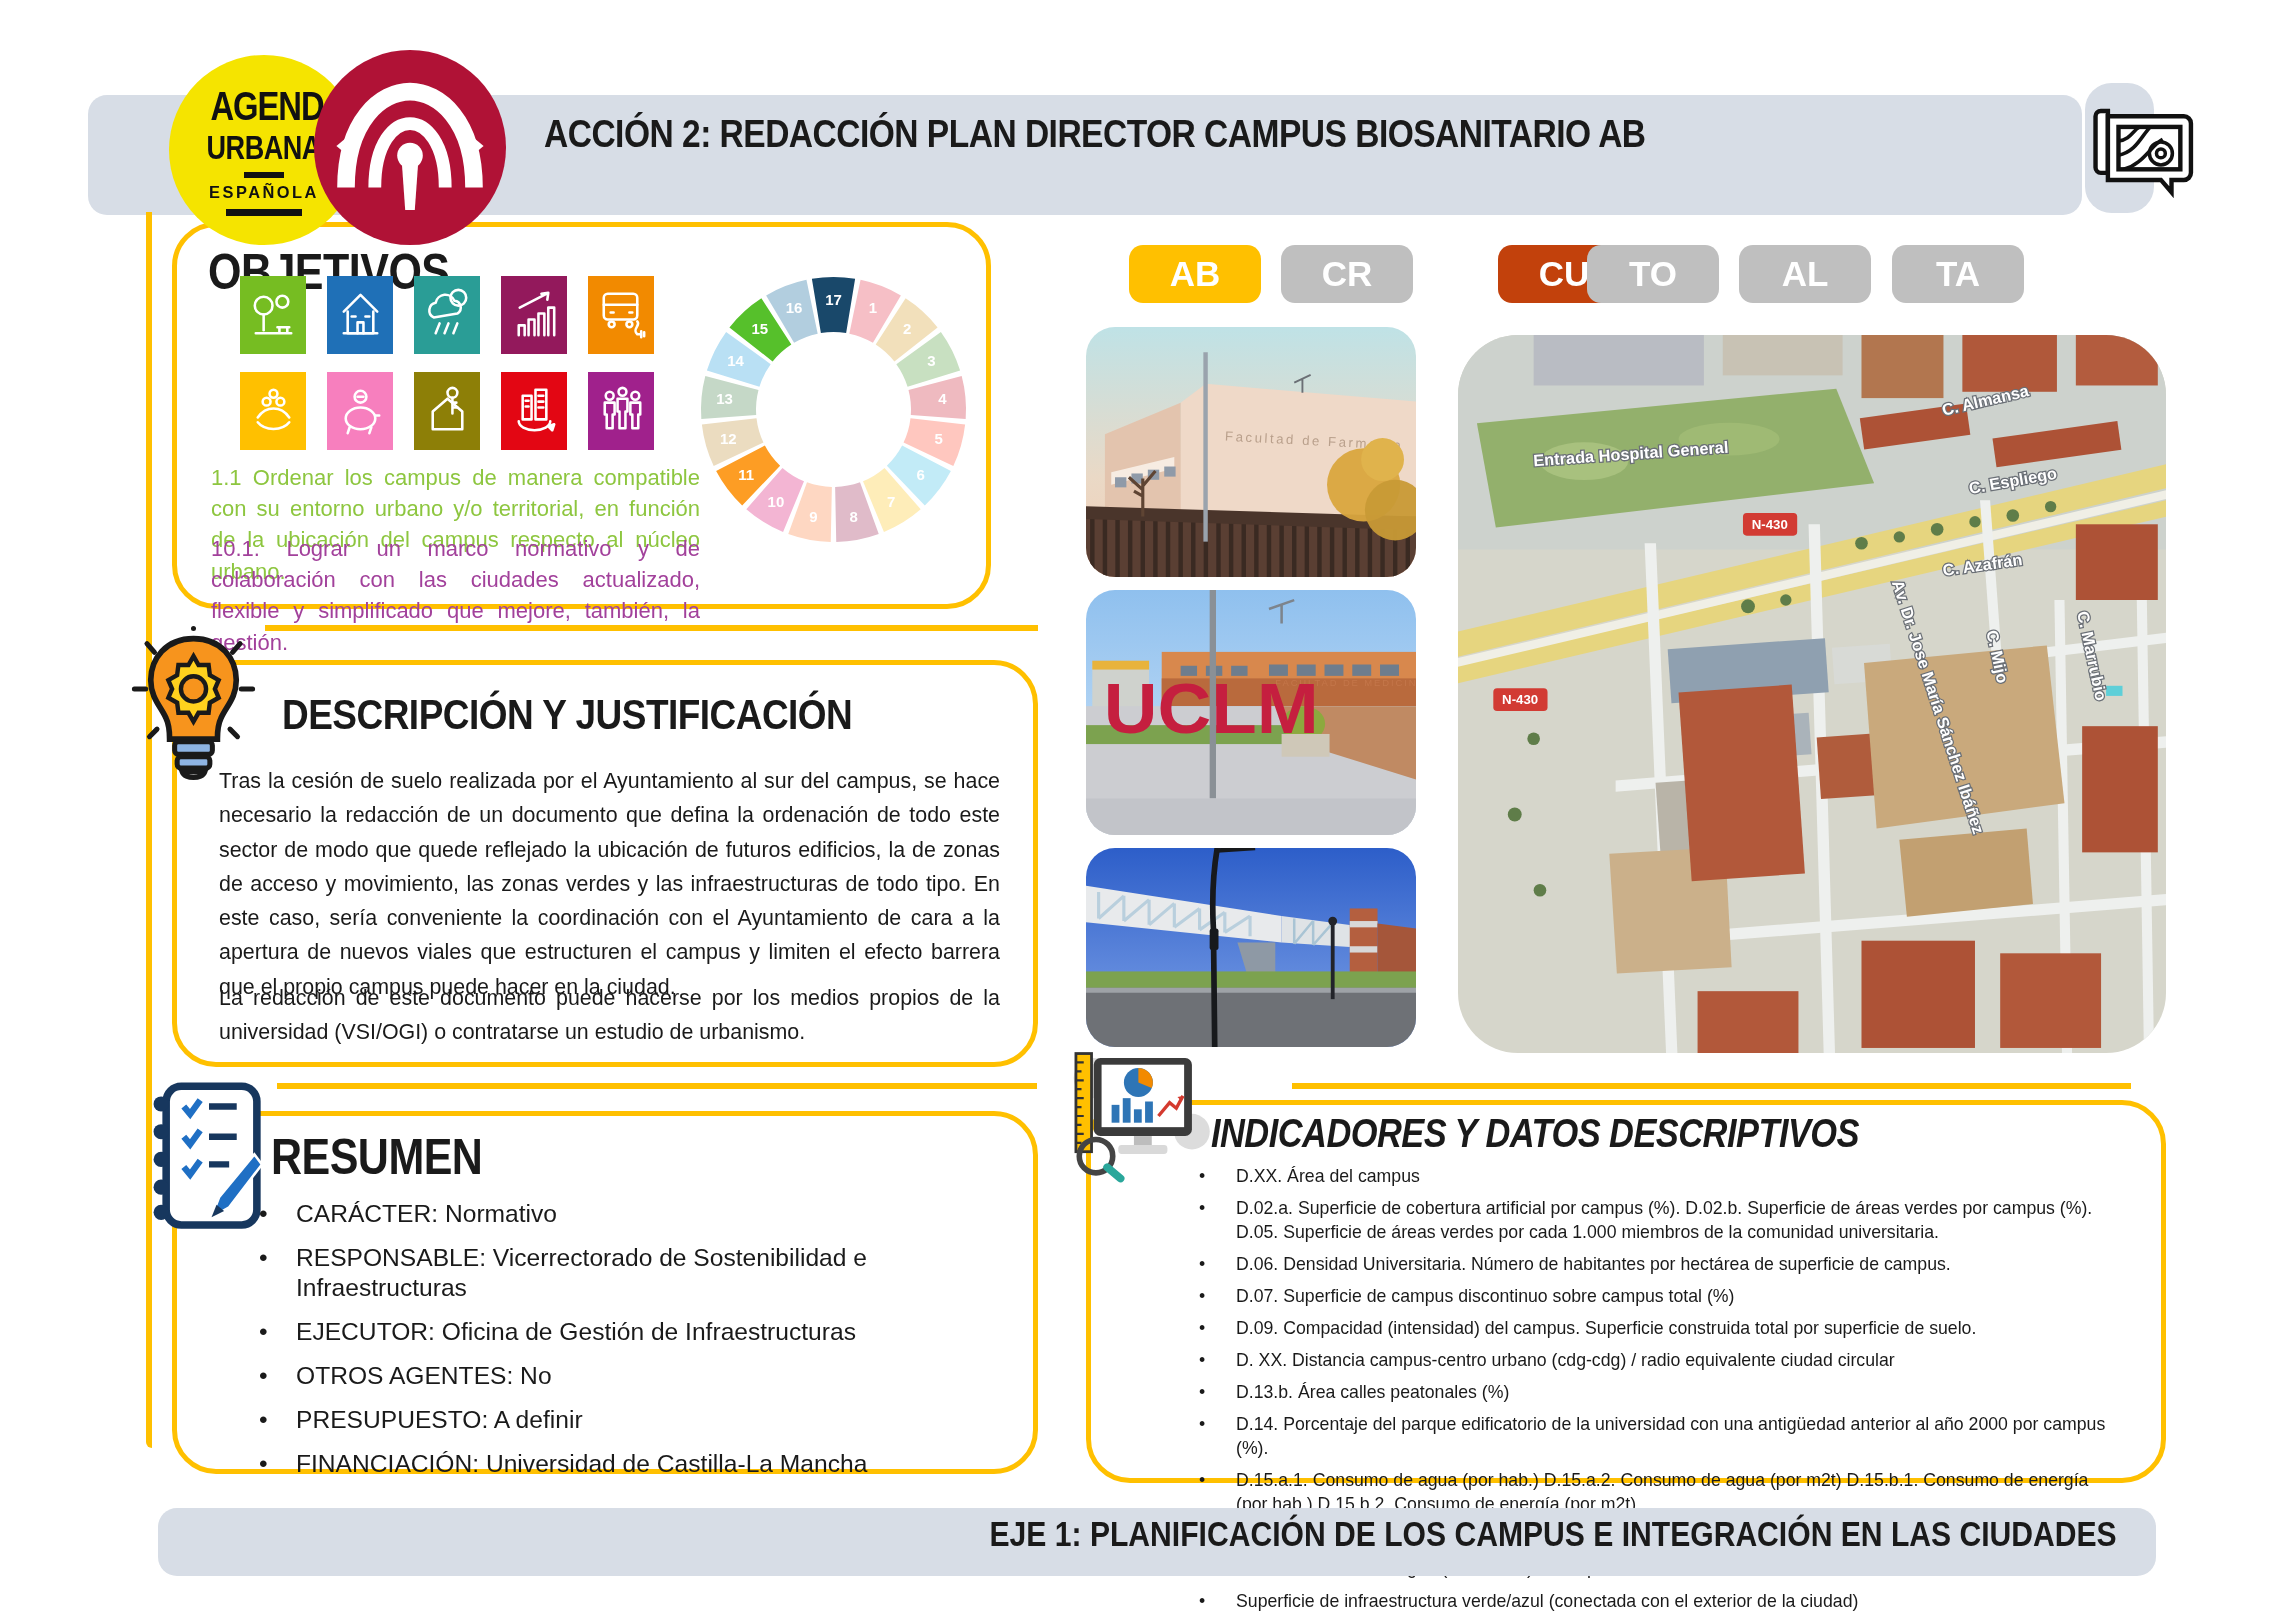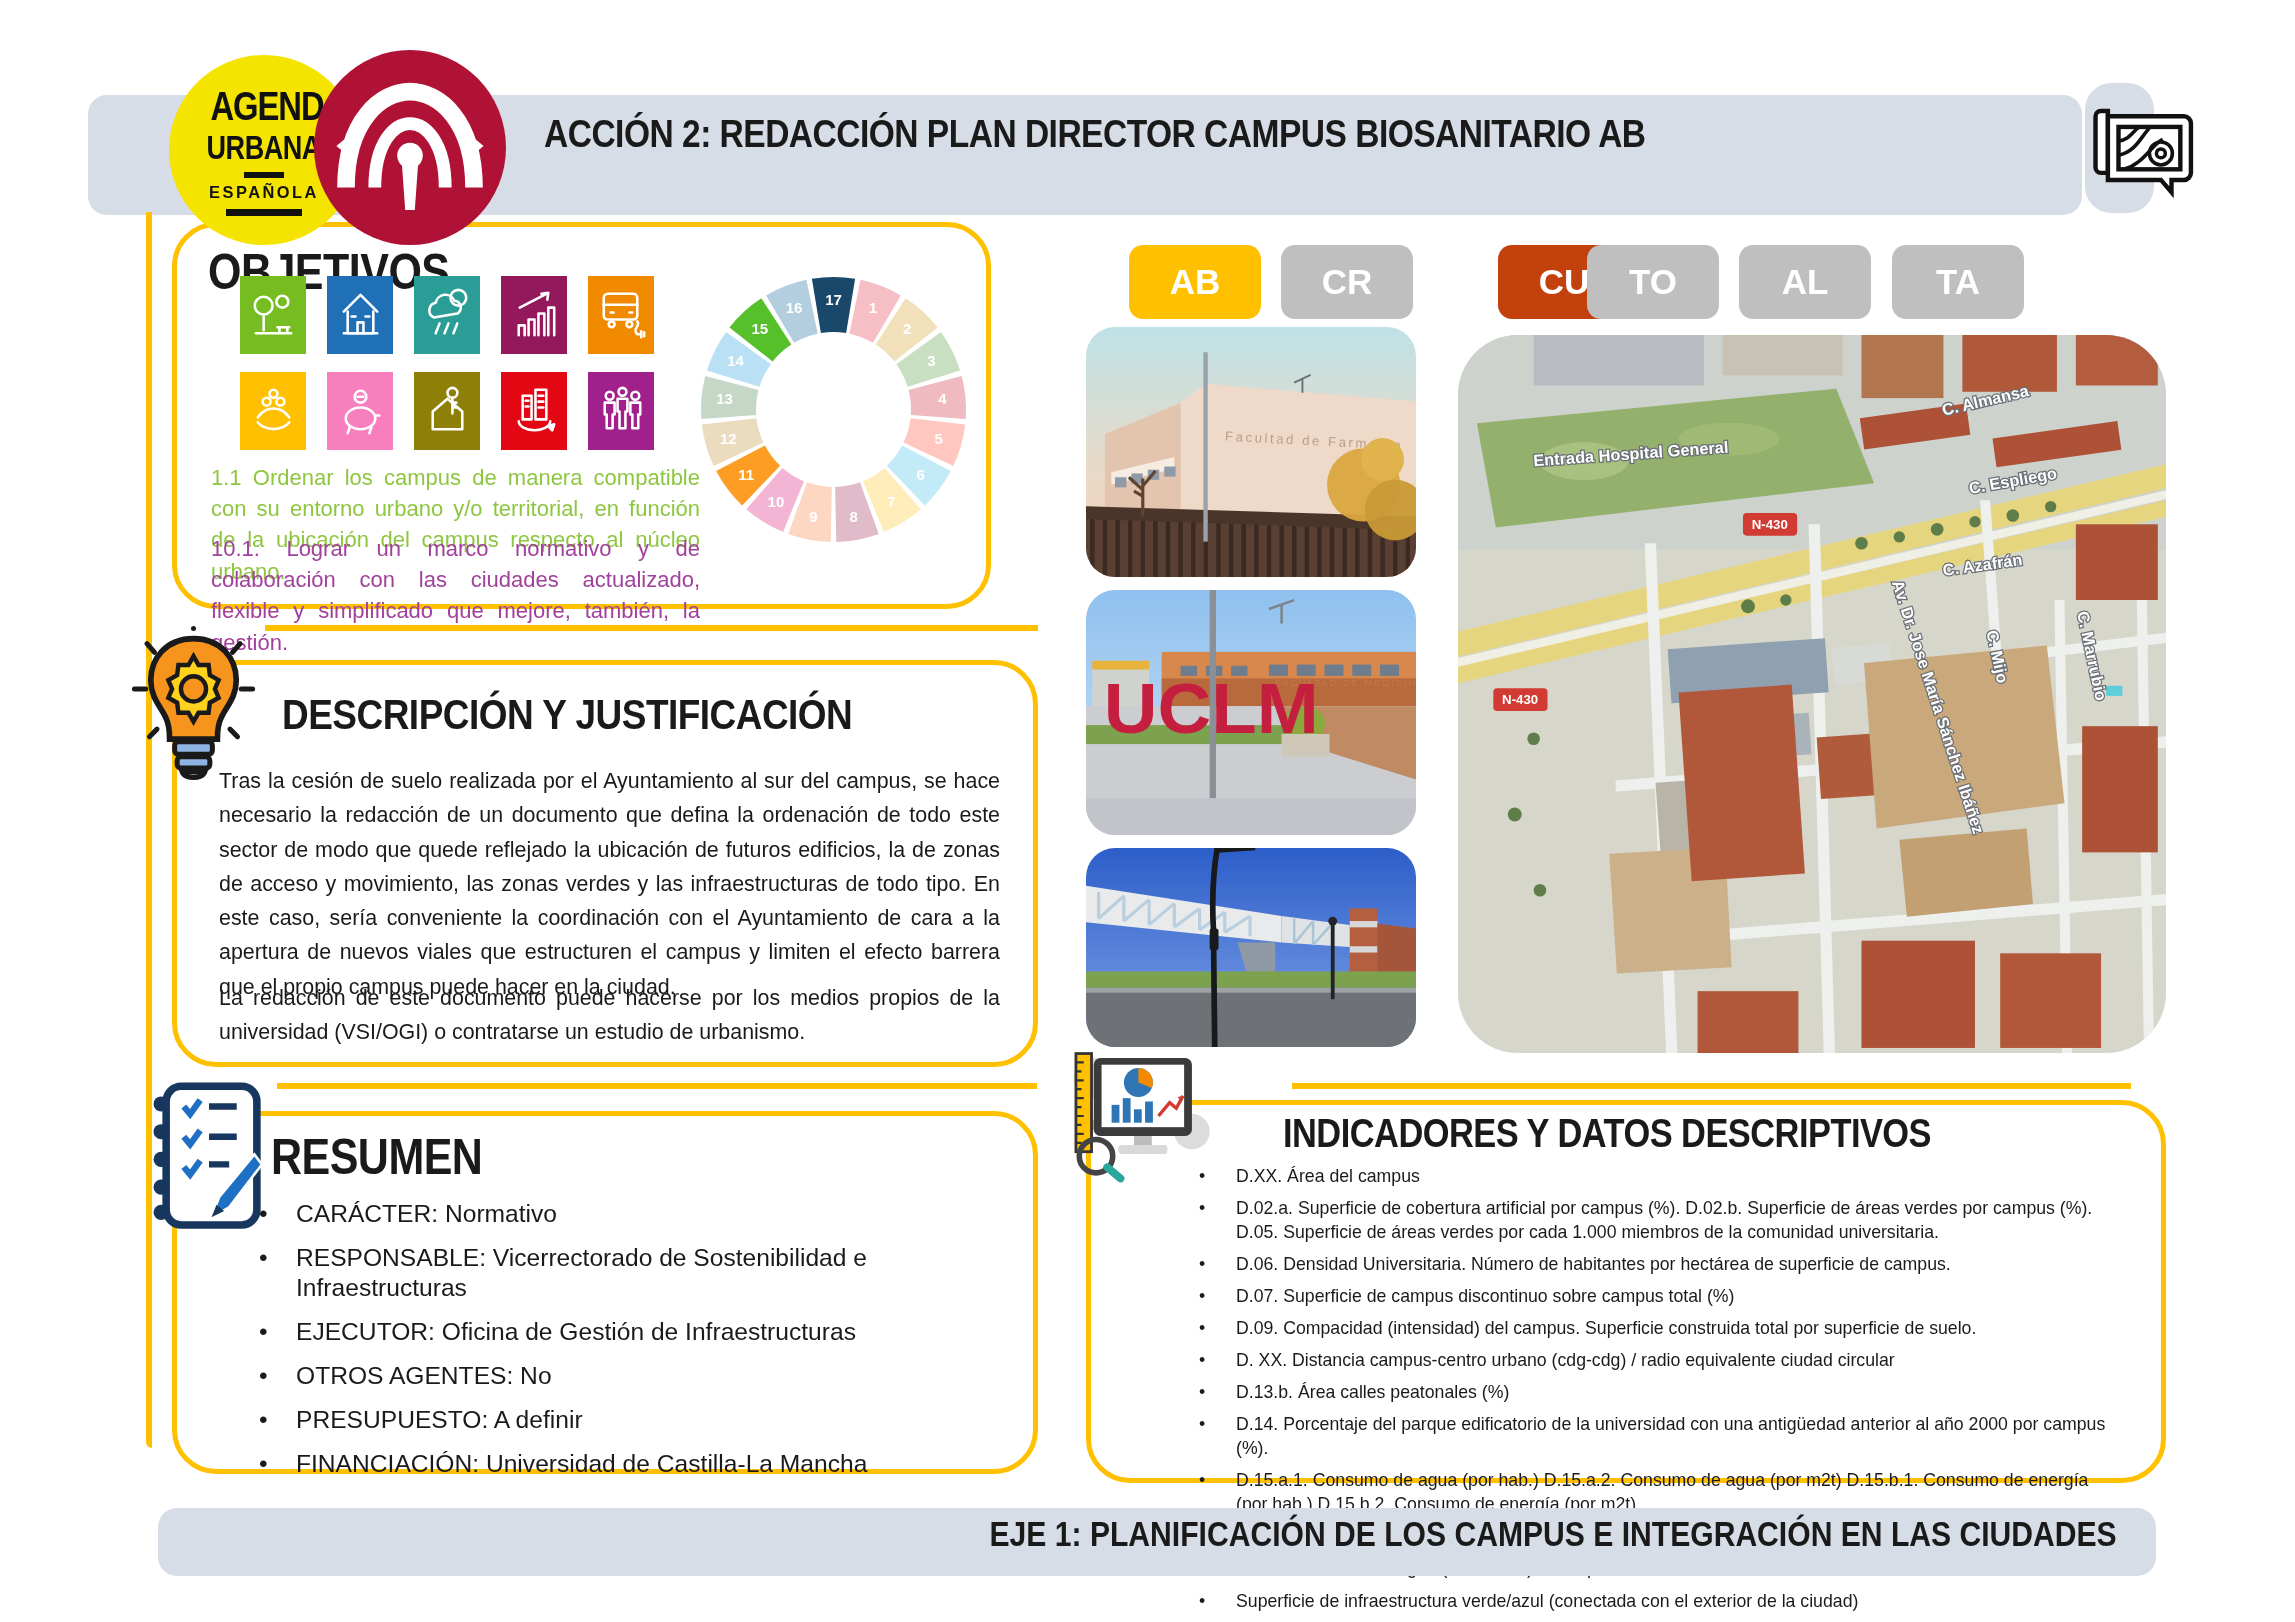--- a/index.html
+++ b/index.html
@@ -23,21 +23,21 @@
   .logo-circ{position:absolute;border-radius:50%;}
   #logo-agenda{left:169px;top:55px;width:190px;height:190px;background:#F5E400;z-index:4;
     display:flex;flex-direction:column;align-items:center;justify-content:center;color:#111;}
   #logo-agenda .l1{font-size:40px;font-weight:700;letter-spacing:-1.3px;transform:scaleX(.82) translateX(17.7px);}
   #logo-agenda .l2{font-size:33px;font-weight:700;letter-spacing:-0.6px;transform:scaleX(.82);}
   #logo-agenda .bar1{width:40px;height:6.3px;background:#111;margin:5px 0;}
   #logo-agenda .l3{font-size:16.4px;font-weight:700;letter-spacing:2.5px;text-align:center;}
   #logo-agenda .bar2{width:76px;height:7.6px;background:#111;margin-top:6.3px;}
   #logo-uclm{left:314px;top:50px;width:192px;height:195px;background:#B01236;z-index:5;}
   
-  .tab{position:absolute;top:245px;width:132px;height:74px;border-radius:14px;
+  .tab{position:absolute;top:245px;width:132px;height:58px;border-radius:14px;
     color:#fff;font-size:35px;font-weight:700;display:flex;align-items:center;justify-content:center;}
   
   .tile{position:absolute;width:66px;height:78px;display:flex;align-items:center;justify-content:center;}
   .tile svg{width:55px;height:67px;}
   
   .obj-text{position:absolute;left:211px;width:489px;font-size:22px;line-height:1.42;text-align:justify;font-weight:500;}
   .bodytext{position:absolute;font-size:21.4px;line-height:1.6;text-align:justify;}
   
   ul.blist{list-style:none;}
   ul.blist li{position:relative;}
@@ -485,21 +485,21 @@
       <rect x="60" y="54" width="7" height="12"></rect>
       <rect x="70" y="47" width="7" height="19"></rect>
     </g>
   <path d="M82 60 L92 48 L98 53 L104 42" stroke="#d43a2f" stroke-width="3" fill="none"></path>
     <path d="M104 42l-5 1 4 4z" fill="#d43a2f"></path>
   <rect x="60" y="78" width="16" height="8" fill="#bdbdbd"></rect>
     <rect x="46" y="86" width="44" height="8" rx="3" fill="#d9d9d9"></rect>
   <circle cx="26" cy="96" r="15" fill="none" stroke="#444" stroke-width="5"></circle>
     <path d="M36 106 l12 10" stroke="#2aa79b" stroke-width="7" stroke-linecap="round"></path>
 </svg>
-<div class="sec-head" style="left:1283px;top:1111px;font-size:40px;"><span class="cx">INDICADORES Y DATOS DESCRIPTIVOS</span></div>
+<div class="sec-head" style="left:1211px;top:1111px;font-size:40px;font-style:italic;"><span class="cx">INDICADORES Y DATOS DESCRIPTIVOS</span></div>
 <ul class="blist" id="indicadores-list">
     <li>D.XX. Área del campus</li>
     <li>D.02.a. Superficie de cobertura artificial por campus (%). D.02.b. Superficie de áreas verdes por campus (%). D.05. Superficie de áreas verdes por cada 1.000 miembros de la comunidad universitaria.</li>
     <li>D.06. Densidad Universitaria. Número de habitantes por hectárea de superficie de campus.</li>
     <li>D.07. Superficie de campus discontinuo sobre campus total (%)</li>
     <li>D.09. Compacidad (intensidad) del campus. Superficie construida total por superficie de suelo.</li>
     <li>D. XX. Distancia campus-centro urbano (cdg-cdg) / radio equivalente ciudad circular</li>
     <li>D.13.b. Área calles peatonales (%)</li>
     <li>D.14. Porcentaje del parque edificatorio de la universidad con una antigüedad anterior al año 2000 por campus (%).</li>
     <li>D.15.a.1. Consumo de agua (por hab.) D.15.a.2. Consumo de agua (por m2t) D.15.b.1. Consumo de energía (por hab.) D.15.b.2. Consumo de energía (por m2t)</li>

